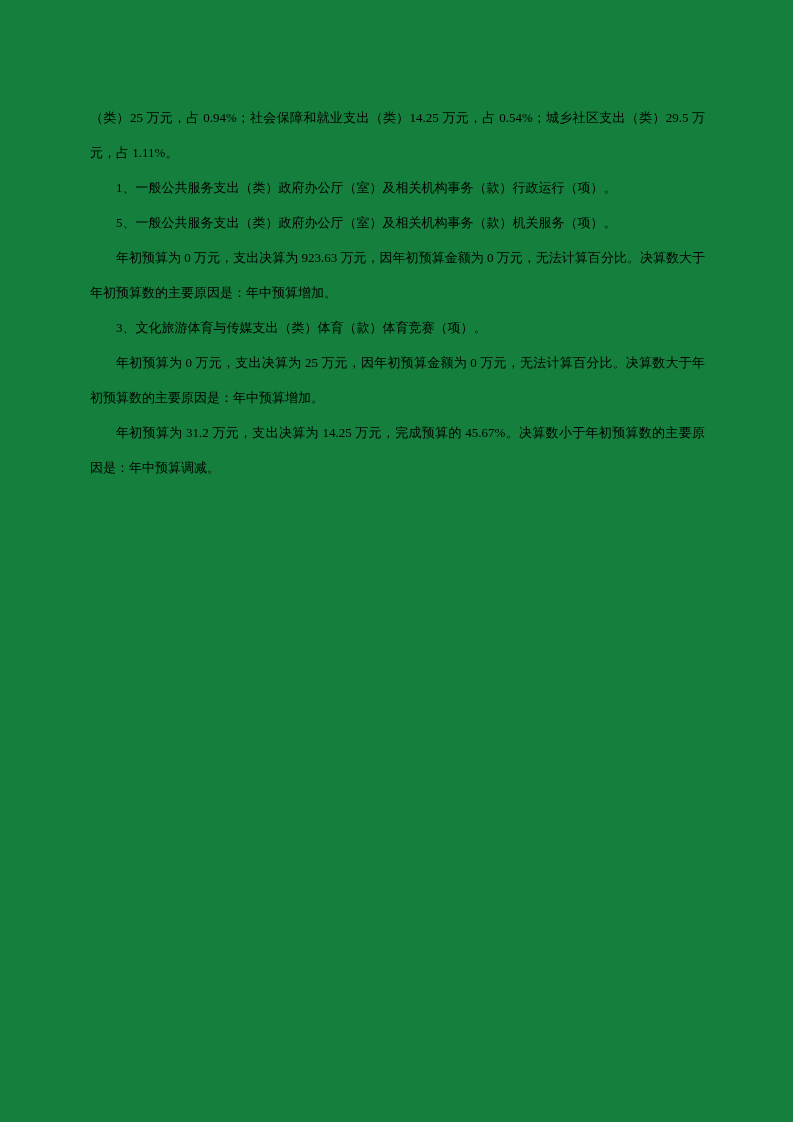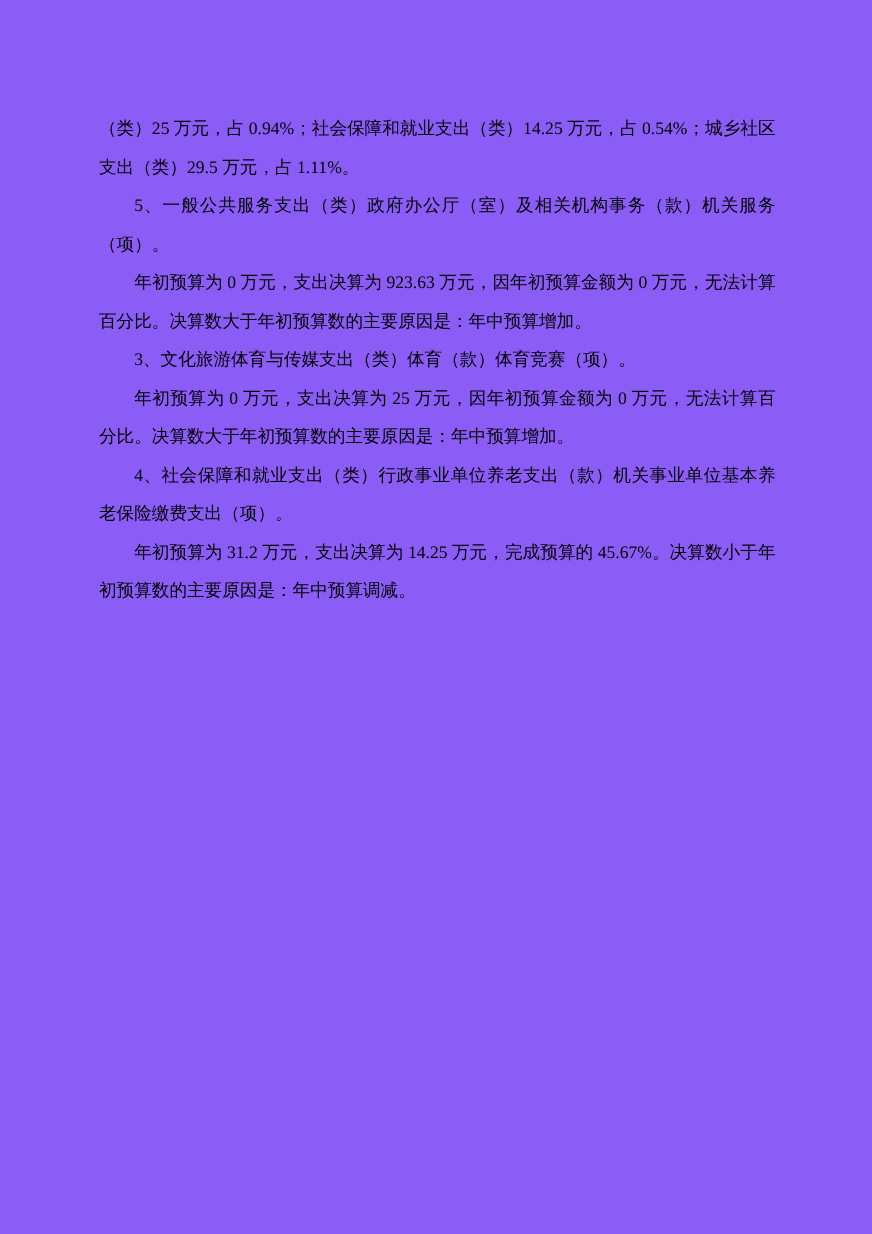--- a/index.html
+++ b/index.html
@@ -4,25 +4,25 @@
 <style>
   html, body {
     margin: 0;
     padding: 0;
     background: #ffffff;
   }
   .page {
     position: relative;
     width: 793px;
     height: 1122px;
-    background: #8b5cf6;
+    background: #15803d;
     box-sizing: border-box;
     padding: 100px 88px 0 90px;
     font-family: "Liberation Serif", "DejaVu Serif", serif;
-    font-size: 16px;
+    font-size: 13px;
     line-height: 35px;
     color: #000000;
     overflow: hidden;
   }
   .para {
     margin: 0;
     text-align: justify;
     text-justify: inter-ideograph;
     text-indent: 2em;
     word-break: break-all;
@@ -33,19 +33,19 @@
   .heading {
     font-family: "Liberation Sans", "DejaVu Sans", sans-serif;
     font-weight: 700;
   }
 </style>
 </head>
 <body>
 
 <div class="page">
   <p class="para no-indent">（类）25 万元，占 0.94%；社会保障和就业支出（类）14.25 万元，占 0.54%；城乡社区支出（类）29.5 万元，占 1.11%。</p>
+  <p class="para">1、一般公共服务支出（类）政府办公厅（室）及相关机构事务（款）行政运行（项）。</p>
   <p class="para">5、一般公共服务支出（类）政府办公厅（室）及相关机构事务（款）机关服务（项）。</p>
   <p class="para">年初预算为 0 万元，支出决算为 923.63 万元，因年初预算金额为 0 万元，无法计算百分比。决算数大于年初预算数的主要原因是：年中预算增加。</p>
   <p class="para">3、文化旅游体育与传媒支出（类）体育（款）体育竞赛（项）。</p>
   <p class="para">年初预算为 0 万元，支出决算为 25 万元，因年初预算金额为 0 万元，无法计算百分比。决算数大于年初预算数的主要原因是：年中预算增加。</p>
-  <p class="para">4、社会保障和就业支出（类）行政事业单位养老支出（款）机关事业单位基本养老保险缴费支出（项）。</p>
   <p class="para">年初预算为 31.2 万元，支出决算为 14.25 万元，完成预算的 45.67%。决算数小于年初预算数的主要原因是：年中预算调减。</p>
 </div>
 
 </body></html>

